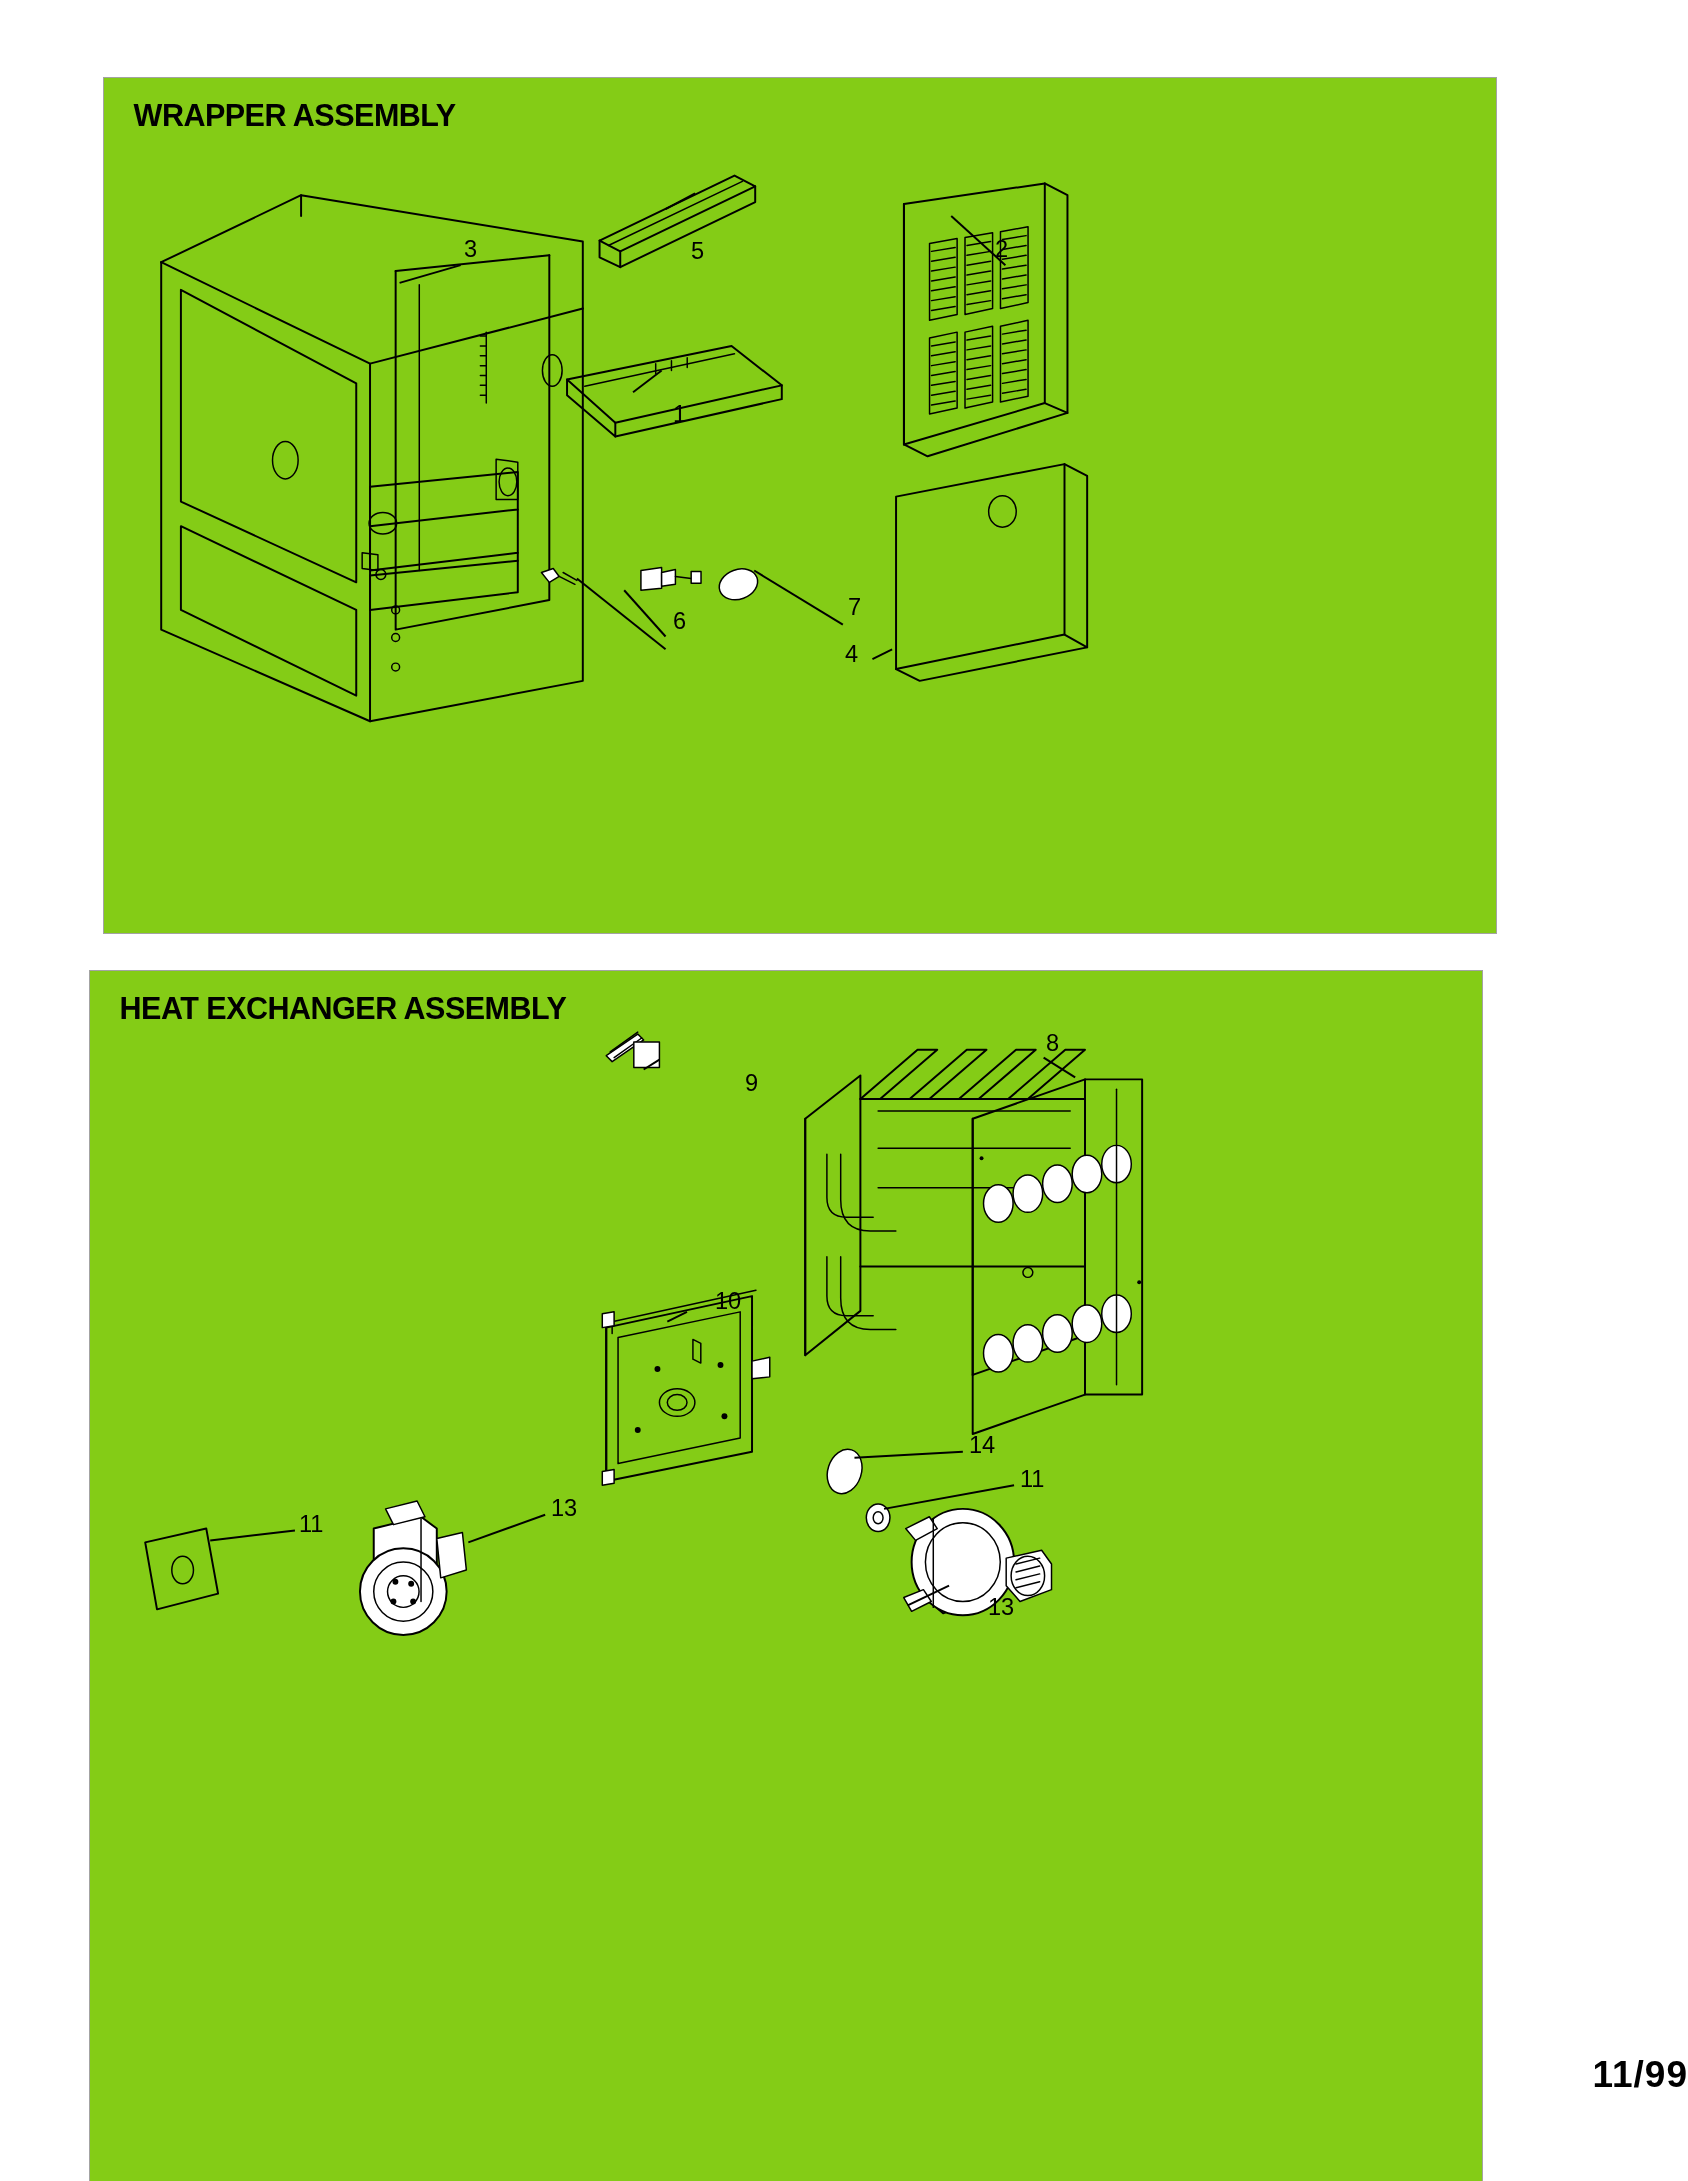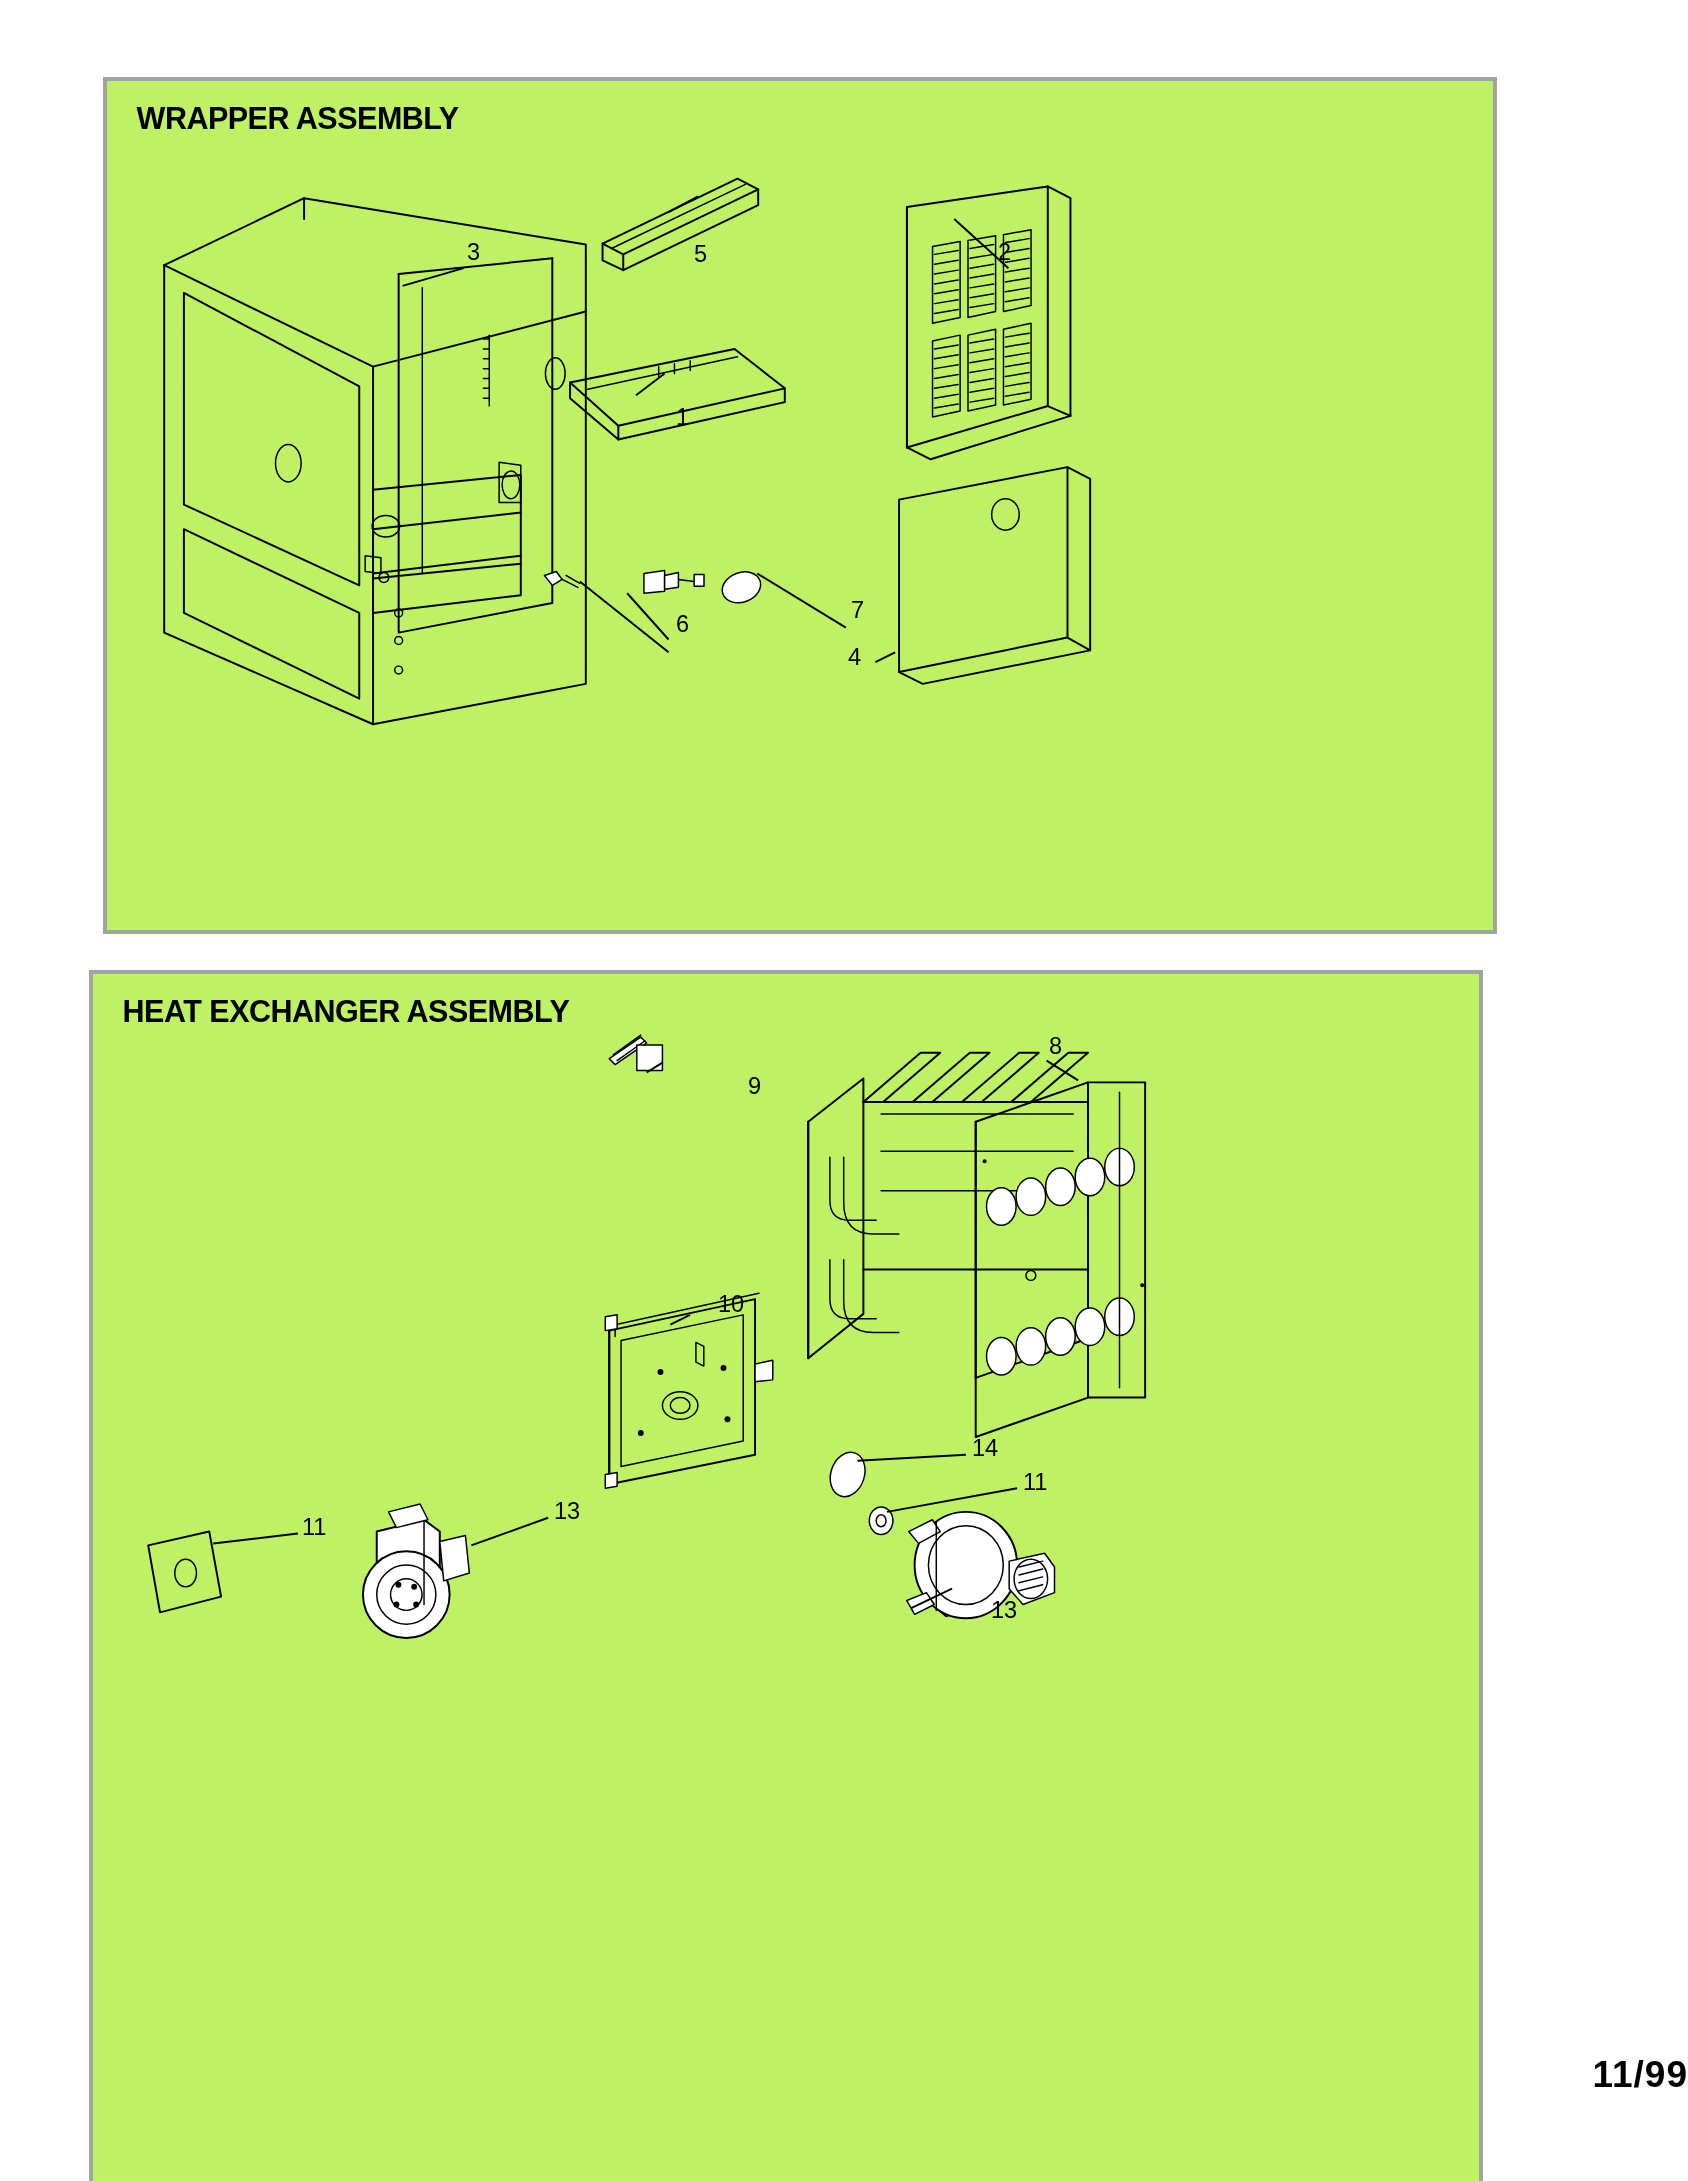--- a/index.html
+++ b/index.html
@@ -16,23 +16,23 @@
     overflow: hidden;
   }
   .page {
     position: absolute;
     left: 0; top: 0;
     width: 1688px;
     height: 2182px;
   }
   .panel {
     position: absolute;
-    border: 4px solid #a3a3a3;
+    border: 1px solid #a3a3a3;
     box-sizing: border-box;
-    background: #bef264;
+    background: #84cc16;
   }
   #panel-wrapper {
     left: 103px;
     top: 77px;
     width: 1394px;
     height: 857px;
   }
   #panel-heat {
     left: 89px;
     top: 970px;

